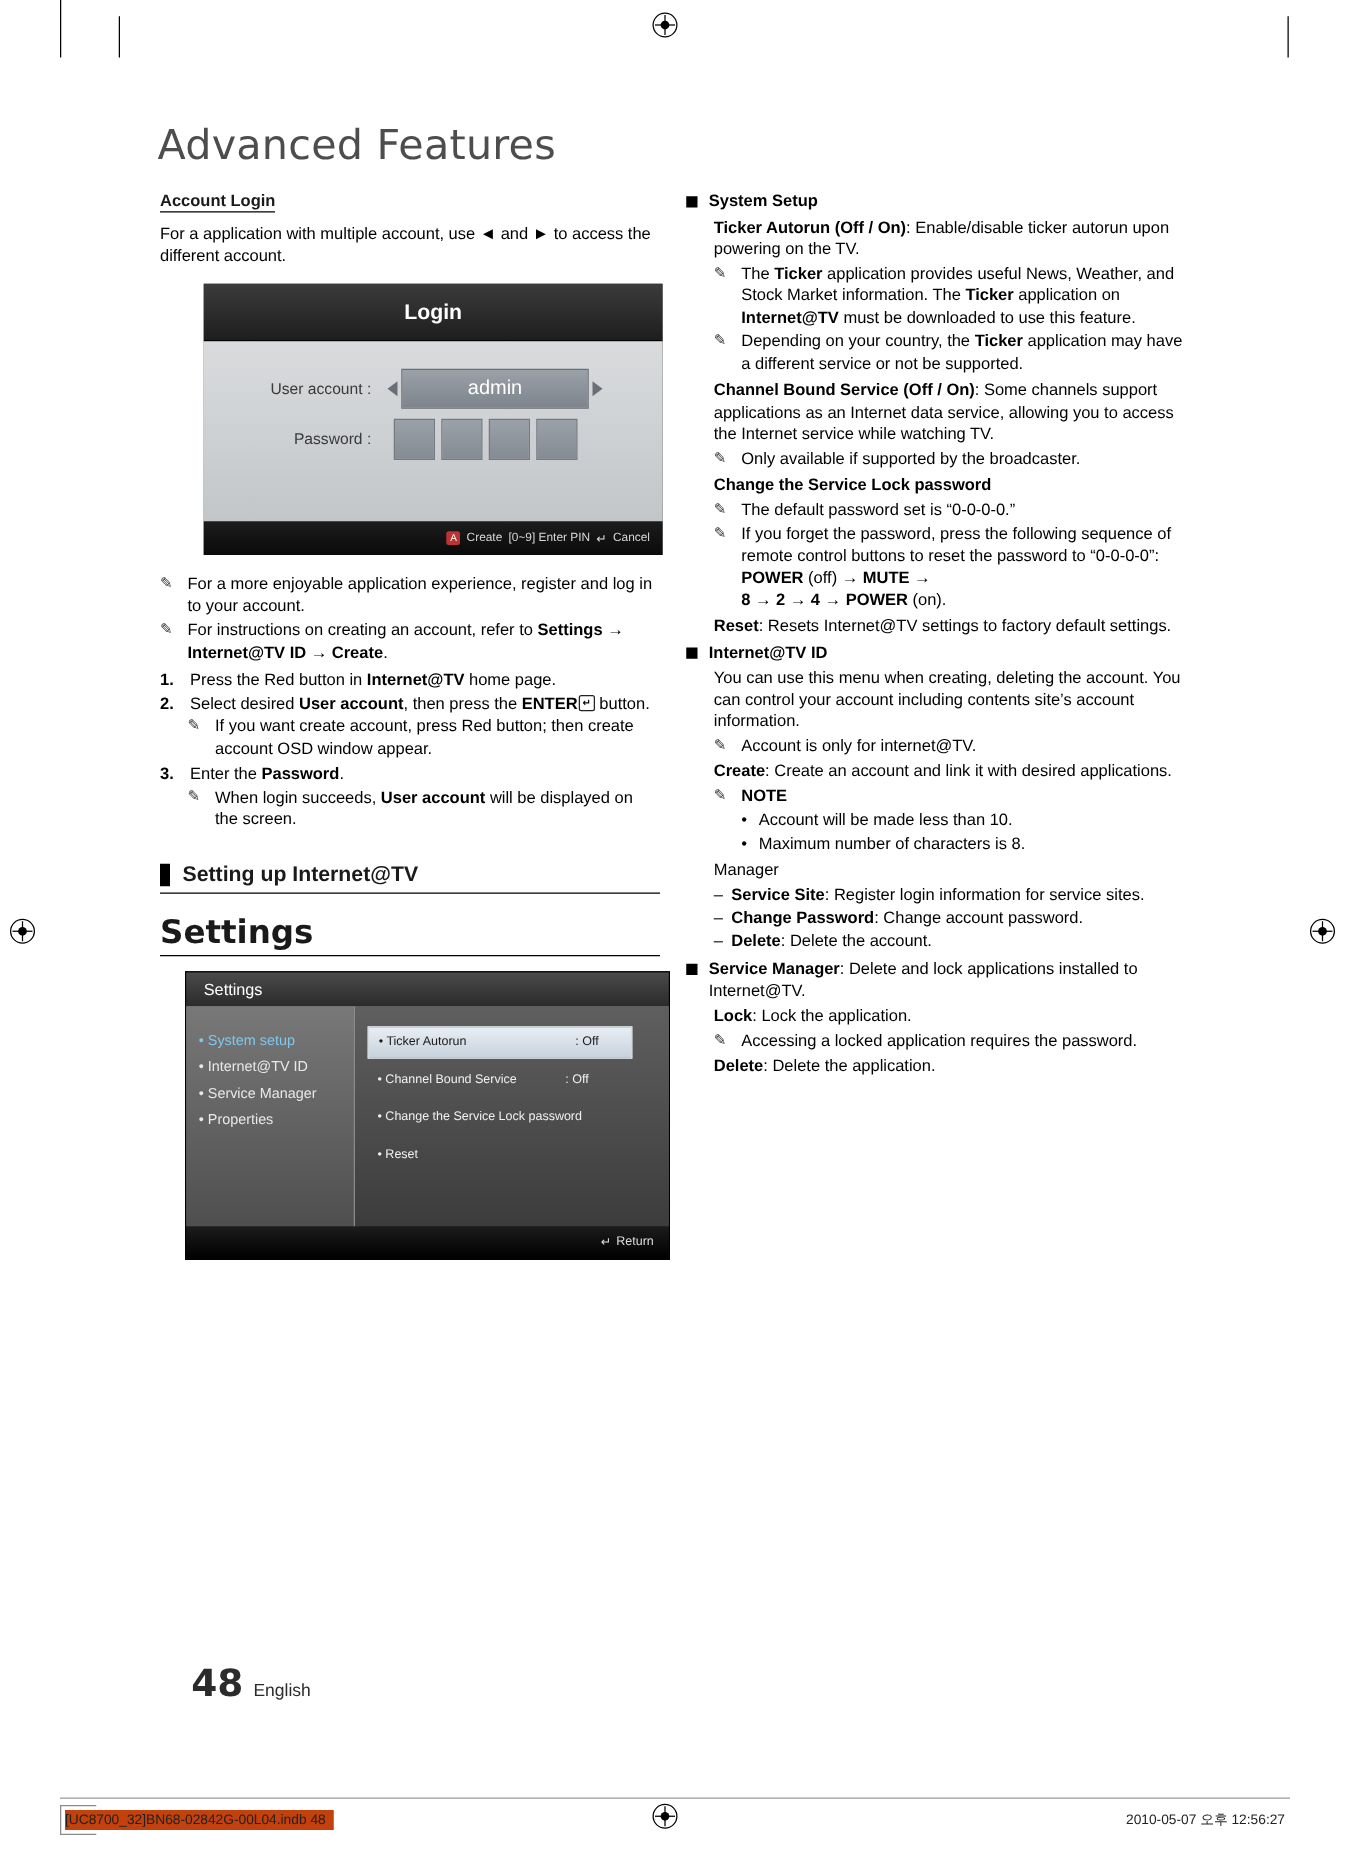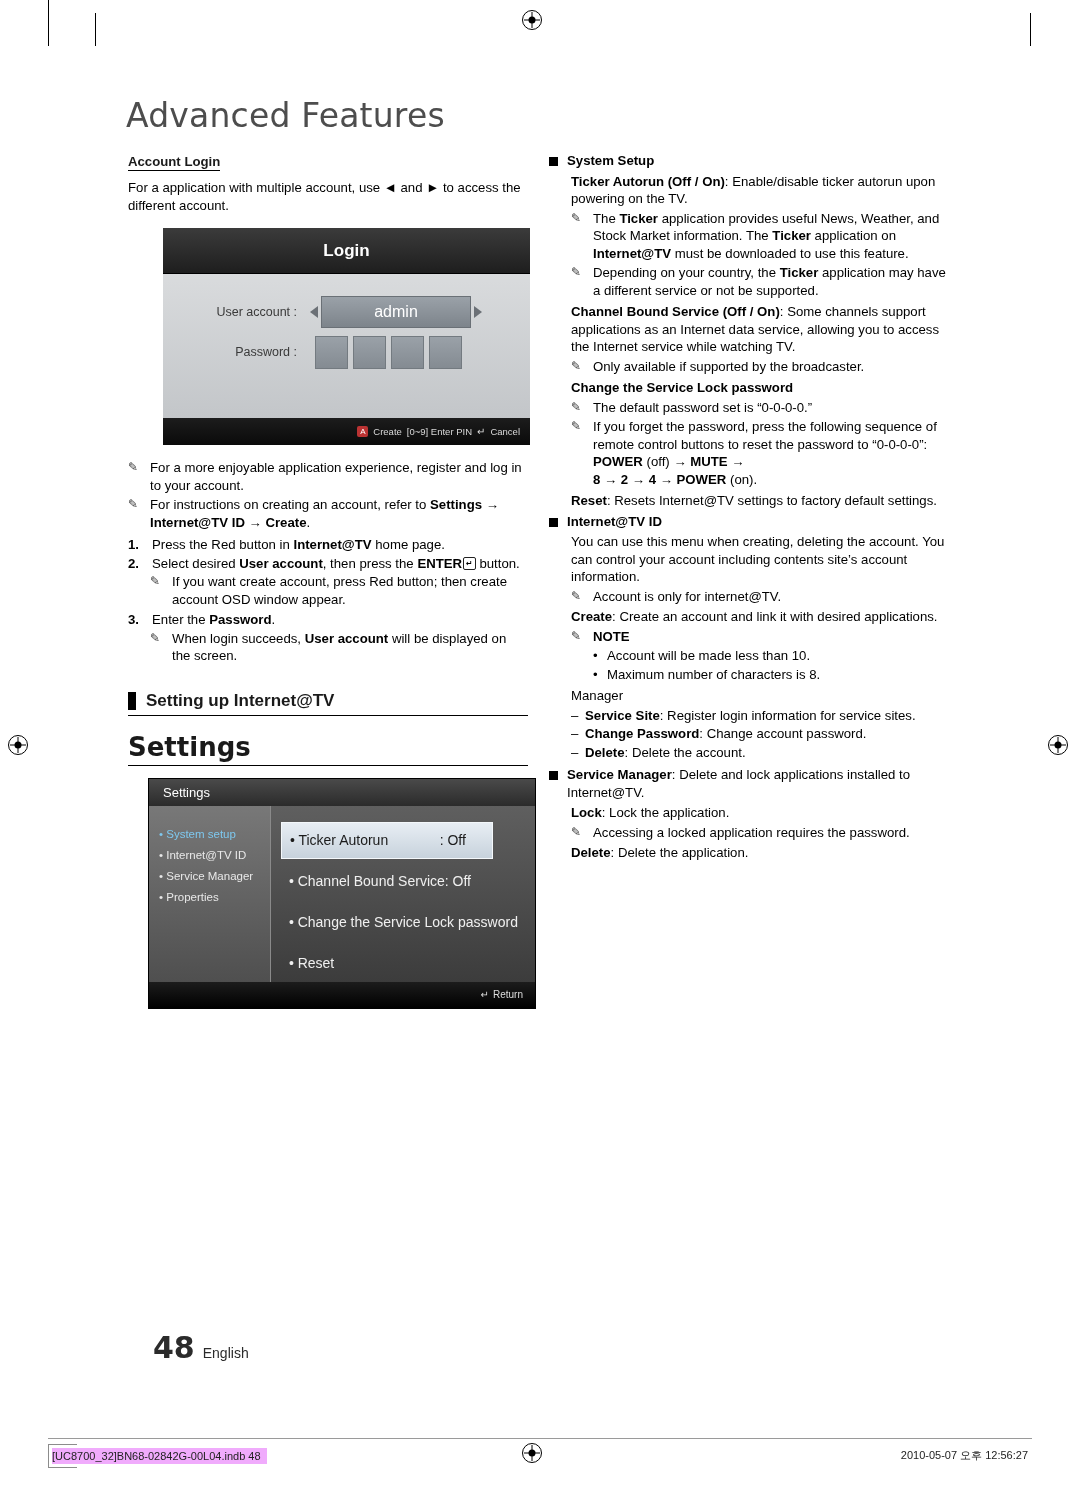--- a/index.html
+++ b/index.html
@@ -318,23 +318,23 @@
   .osd-settings .s-right {
     flex: 1;
     padding: 16px 0 0 10px;
     background: linear-gradient(180deg,#5f5f5f 0%, #3c3c3c 100%);
     border-left: 1px solid #8a8a8a;
     position: relative;
   }
   .osd-settings .ritem {
     display: flex;
     align-items: center;
-    height: 37px;
+    height: 26px;
     color: #f0f0f0;
-    font-size: 14px;
+    font-size: 10px;
     padding-left: 8px;
     white-space: nowrap;
   }
   .osd-settings .ritem.hl {
     background: linear-gradient(180deg,#e8eef4 0%, #c7d2dc 100%);
     color: #1b1b1b;
     width: 212px;
     border: 1px solid #f4f8fb;
     box-sizing: border-box;
   }
@@ -379,21 +379,21 @@
     left: 48px; right: 48px;
     top: 1438px;
     border-top: 1px solid #9a9a9a;
   }
   .foot-left {
     position: absolute;
     left: 52px;
     top: 1448px;
     font-size: 11px;
     color: #222;
-    background: #f0abfc;
+    background: #c2410c;
     padding: 2px 6px 2px 0;
   }
   .foot-right {
     position: absolute;
     right: 52px;
     top: 1448px;
     font-size: 11px;
     color: #222;
   }
   .foot-box {

